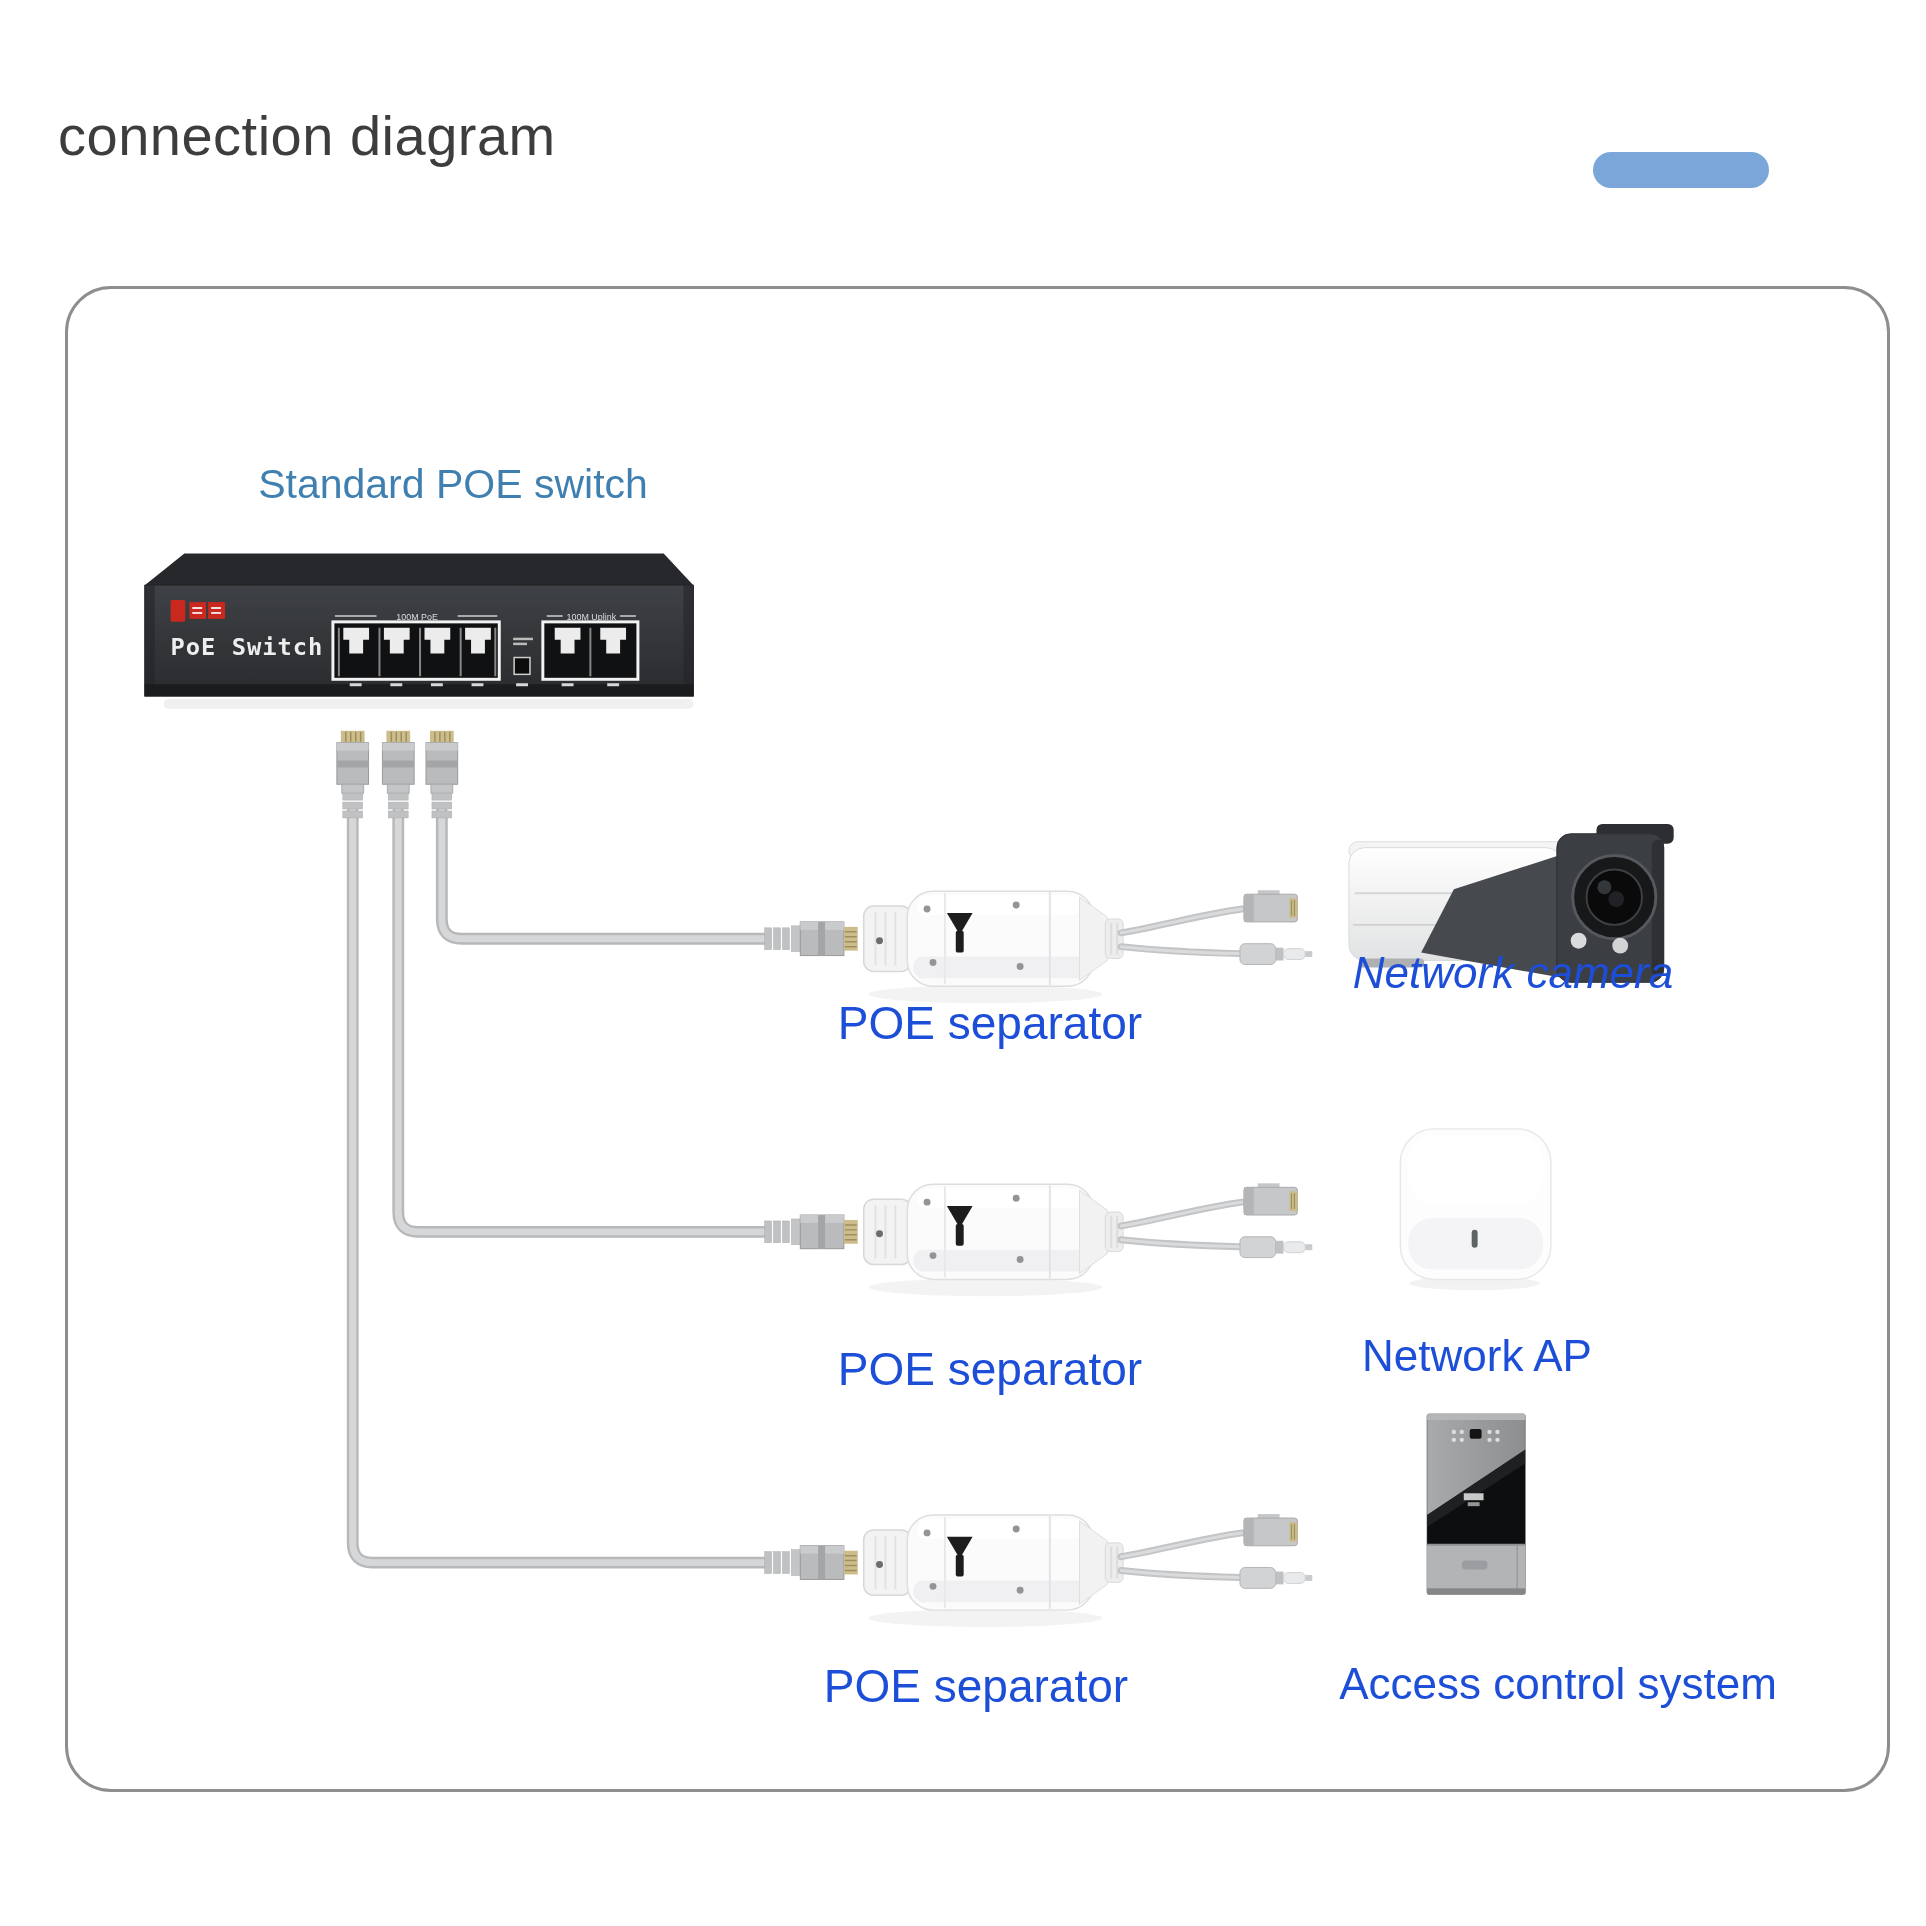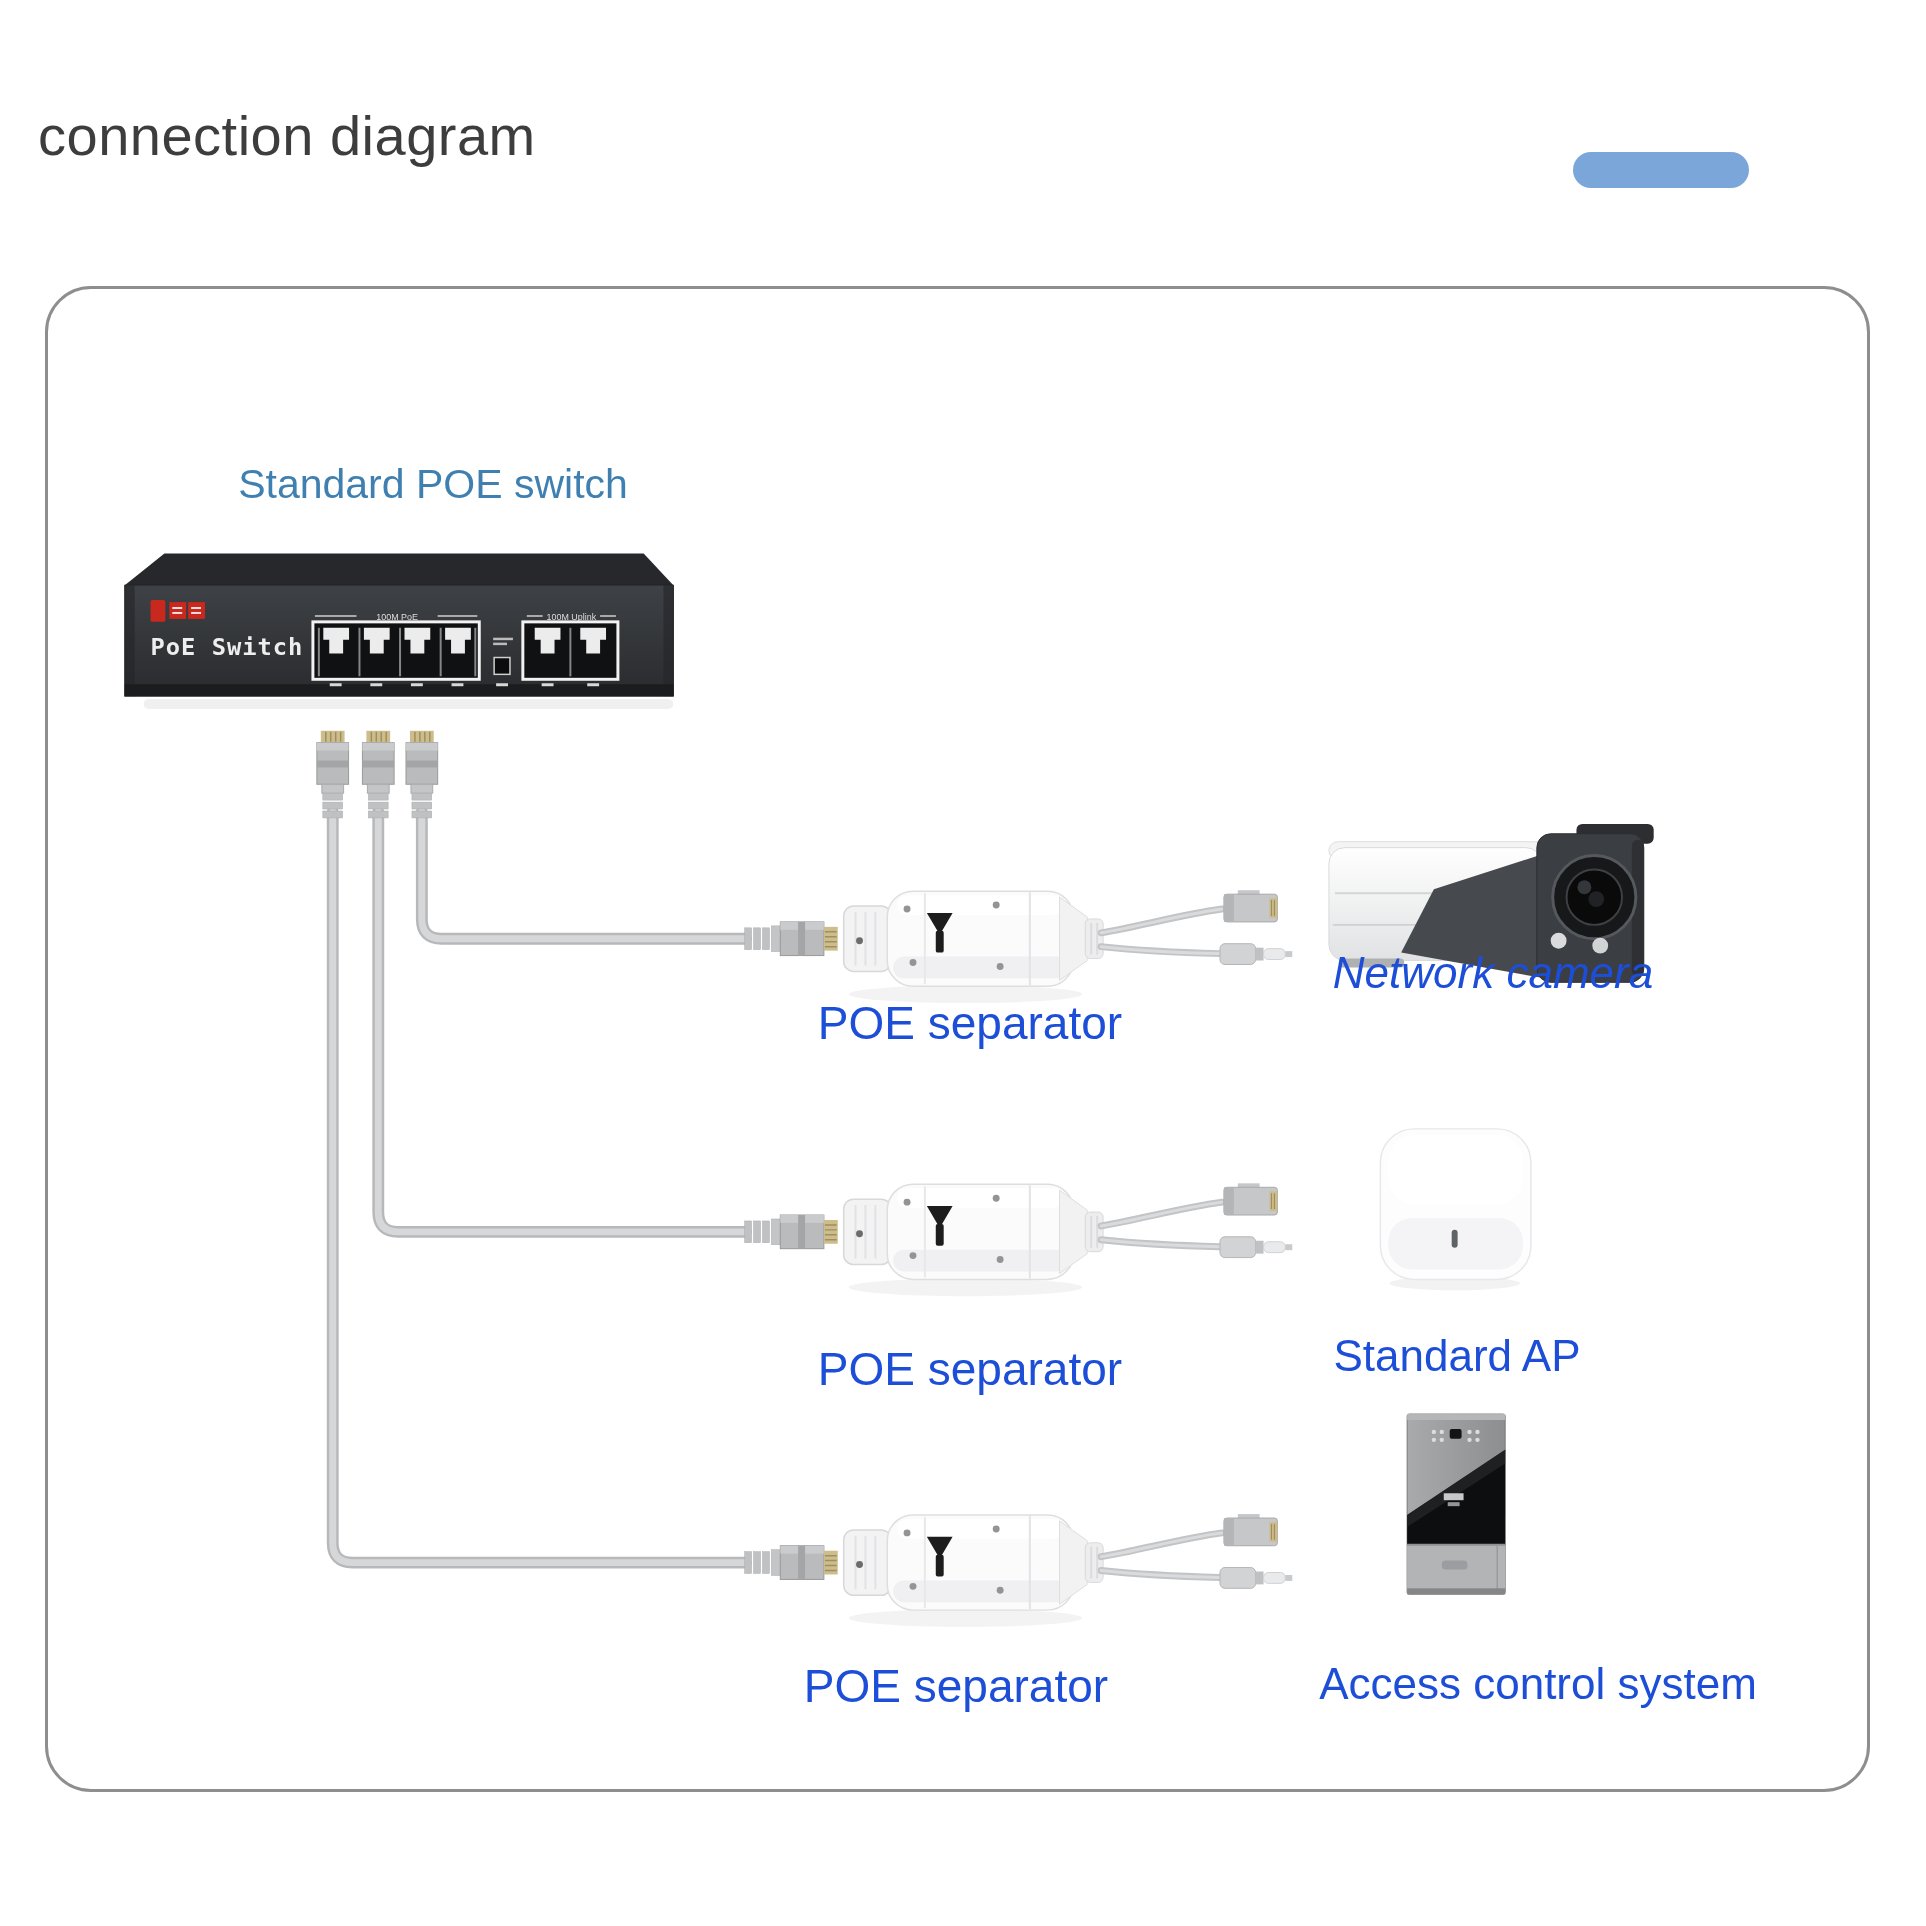--- a/index.html
+++ b/index.html
@@ -1,17 +1,17 @@
 <!DOCTYPE html>
 <html><head>
 <meta charset="utf-8">
 <style>
   html,body{margin:0;padding:0;background:#ffffff;}
   .stage{position:relative;width:1907px;height:1927px;background:#ffffff;overflow:hidden;
-         font-family:"Liberation Sans",sans-serif;}
+         font-family:"Liberation Sans",sans-serif;margin-left:20px;}
   .page-title{position:absolute;left:38px;top:103px;font-size:56px;font-weight:400;
               color:#3d3d3d;letter-spacing:0.5px;white-space:nowrap;}
   .accent-pill{position:absolute;left:1573px;top:152px;width:176px;height:36px;
                border-radius:18px;background:#7aa6da;}
   .diagram-frame{position:absolute;left:45px;top:286px;width:1825px;height:1506px;
                  border:3px solid #8e8e8e;border-radius:46px;box-sizing:border-box;background:#fff;}
   .svg-layer{position:absolute;left:0;top:0;width:1927px;height:1927px;}
   .lbl{position:absolute;transform:translateX(-50%);white-space:nowrap;color:#1d4ed8;
        font-weight:400;}
   .lbl-switch{left:433px;top:461px;font-size:41px;color:#3f80b1;}
@@ -243,18 +243,18 @@
       <path d="M1512 1560V1610" stroke="#9a9b9d" stroke-width="1.5"></path>
       <rect x="1456" y="1576" width="26" height="9" rx="4" fill="#9c9da0"></rect>
       <rect x="1421" y="1604" width="99" height="6" fill="#858688"></rect>
     </g>
   </svg>
 
   <div class="lbl lbl-switch">Standard POE switch</div>
   <div class="lbl lbl-sep1">POE separator</div>
   <div class="lbl lbl-cam">Network camera</div>
   <div class="lbl lbl-sep2">POE separator</div>
-  <div class="lbl lbl-ap">Standard AP</div>
+  <div class="lbl lbl-ap">Network AP</div>
   <div class="lbl lbl-sep3">POE separator</div>
   <div class="lbl lbl-acc">Access control system</div>
 
 </div>
 
 
 </body></html>

